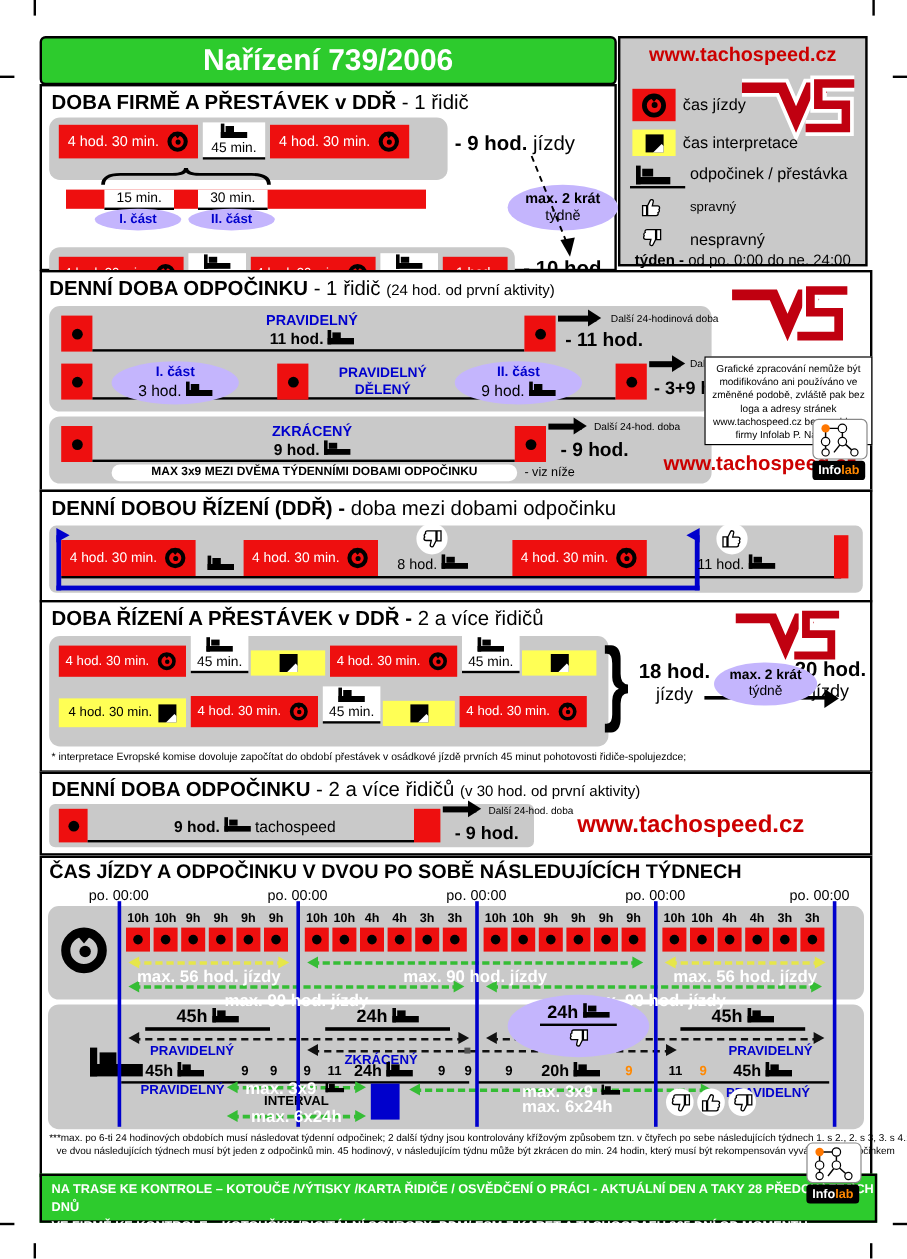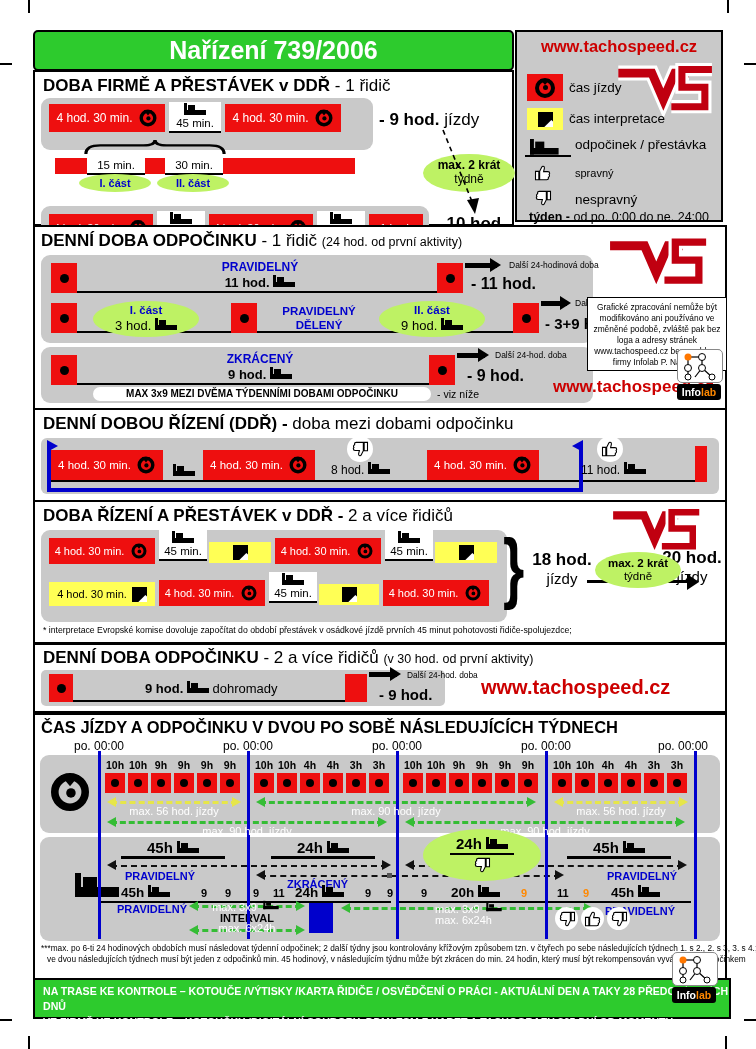--- a/index.html
+++ b/index.html
@@ -16,21 +16,21 @@
   .blue{color:#0000cd}.wt{color:#fff}.or{color:#ff8800}.redt{color:#cc0000}
   .rblk{position:absolute;background:#ee0f0f;color:#fff;display:flex;align-items:center;
         justify-content:center;gap:5px;font-size:12px;white-space:nowrap}
   .yblk{position:absolute;background:#ffff55;color:#000;display:flex;align-items:center;
         justify-content:center;gap:5px;font-size:11px;white-space:nowrap}
   .rdot{position:absolute;background:#ee0f0f}
   .rdot::after{content:"";position:absolute;left:50%;top:50%;width:9px;height:9px;
         margin:-4.5px 0 0 -4.5px;background:#000;border-radius:50%}
   .b45{position:absolute;background:#fff;border-bottom:2px solid #000;text-align:center;
         font-size:11.5px;line-height:1.05;padding-top:1px}
-  .oval{position:absolute;background:#bef264;border-radius:50%;display:flex;flex-direction:column;
+  .oval{position:absolute;background:#c4b5fd;border-radius:50%;display:flex;flex-direction:column;
         align-items:center;justify-content:center;line-height:1.15;text-align:left}
   .line{position:absolute;background:#000}
   .bline{position:absolute;background:#0000cd;width:3px;z-index:4}
   
   .ic-drive{display:inline-block;width:20px;height:20px;border-radius:50%;
         border:4px solid currentColor;position:relative;box-sizing:border-box;color:#000;flex:0 0 auto}
   .ic-drive::after{content:"";position:absolute;left:50%;top:50%;width:5px;height:5px;
         margin:-2.5px 0 0 -2.5px;background:currentColor;border-radius:50%}
   .ic-drive::before{content:"";position:absolute;left:50%;top:-3px;margin-left:-5px;
         border:5px solid transparent;border-top:6px solid currentColor}
@@ -44,21 +44,21 @@
         background:#fff;transform:rotate(-45deg)}
   
   .sarr{position:absolute;height:5px;background:#000}
   .sarr::after{content:"";position:absolute;right:-11px;top:-5px;border:7.5px solid transparent;
         border-left:11px solid #000}
   .darr{position:absolute;border-top:3px dashed var(--c);height:0}
   .darr::before{content:"";position:absolute;left:-9px;top:-7px;border:5.5px solid transparent;
         border-right:9px solid var(--c)}
   .darr::after{content:"";position:absolute;right:-9px;top:-7px;border:5.5px solid transparent;
         border-left:9px solid var(--c)}
-  .alab{position:absolute;color:#fff;font-weight:normal;font-size:11px;text-align:center;
+  .alab{position:absolute;color:#fff;font-weight:bold;font-size:14px;text-align:center;
         white-space:nowrap;z-index:5}
   .komp{position:absolute;background:#0000cc;color:#fff;font-weight:bold;font-size:11px;
         display:flex;align-items:center;padding-left:10px;white-space:nowrap;z-index:6}
   .komp::after{content:"";position:absolute;right:-12px;top:-2px;border:9.5px solid transparent;
         border-left:12px solid #0000cc}
   .bluebr{position:absolute;border-left:4px solid #0000cd;border-right:4px solid #0000cd;
         border-bottom:4px solid #0000cd;z-index:3}
   .bluebr::before{content:"";position:absolute;left:-4px;top:-6px;border:6px solid transparent;
         border-left:11px solid #0000cd}
   .bluebr::after{content:"";position:absolute;right:-4px;top:-6px;border:6px solid transparent;
@@ -381,21 +381,21 @@
         <div style="font-size:15px">jízdy</div>
     </div>
     <div class="fn" style="left:8px;top:123px">* interpretace Evropské komise dovoluje započítat do období přestávek v osádkové jízdě prvních 45 minut pohotovosti řidiče-spolujezdce;</div>
   </div>
 
   <div class="sec" style="left:33px;top:643px;width:690px;height:66px">
     <div class="ttl" style="left:8px;top:3px"><span>DENNÍ DOBA ODPOČINKU</span><span class="lt"> - 2 a více řidičů </span><span class="sm">(v 30 hod. od první  aktivity)</span></div>
     <div class="gp" style="left:6px;top:25px;width:404px;height:36px;border-radius:5px"></div>
     <div class="rdot" style="left:14px;top:29px;width:24px;height:28px"></div>
     <div class="line" style="left:38px;top:55px;width:272px;height:2px"></div>
-    <div class="abs nw" style="left:110px;top:36px;font-size:13px"><span class="b">9 hod.</span> <span class="ic-rest"></span> <span>dohromady</span></div>
+    <div class="abs nw" style="left:110px;top:36px;font-size:13px"><span class="b">9 hod.</span> <span class="ic-rest"></span> <span>tachospeed</span></div>
     <div class="abs" style="left:310px;top:29px;width:22px;height:28px;background:#ee0f0f"></div>
     <div class="sarr" style="left:334px;top:27px;width:28px"></div>
     <div class="abs nw" style="left:372px;top:25px;font-size:8.4px">Další 24-hod. doba</div>
     <div class="abs b nw" style="left:344px;top:41px;font-size:15px">- 9 hod.</div>
     <div class="abs b redt nw" style="left:446px;top:31px;font-size:20px">www.tachospeed.cz</div>
   </div>
 
   <div class="sec" style="left:33px;top:713px;width:690px;height:264px">
     <div class="ttl" style="left:6px;top:3px;font-size:16.5px">ČAS JÍZDY A ODPOČINKU V DVOU PO SOBĚ NÁSLEDUJÍCÍCH TÝDNECH</div>
     

